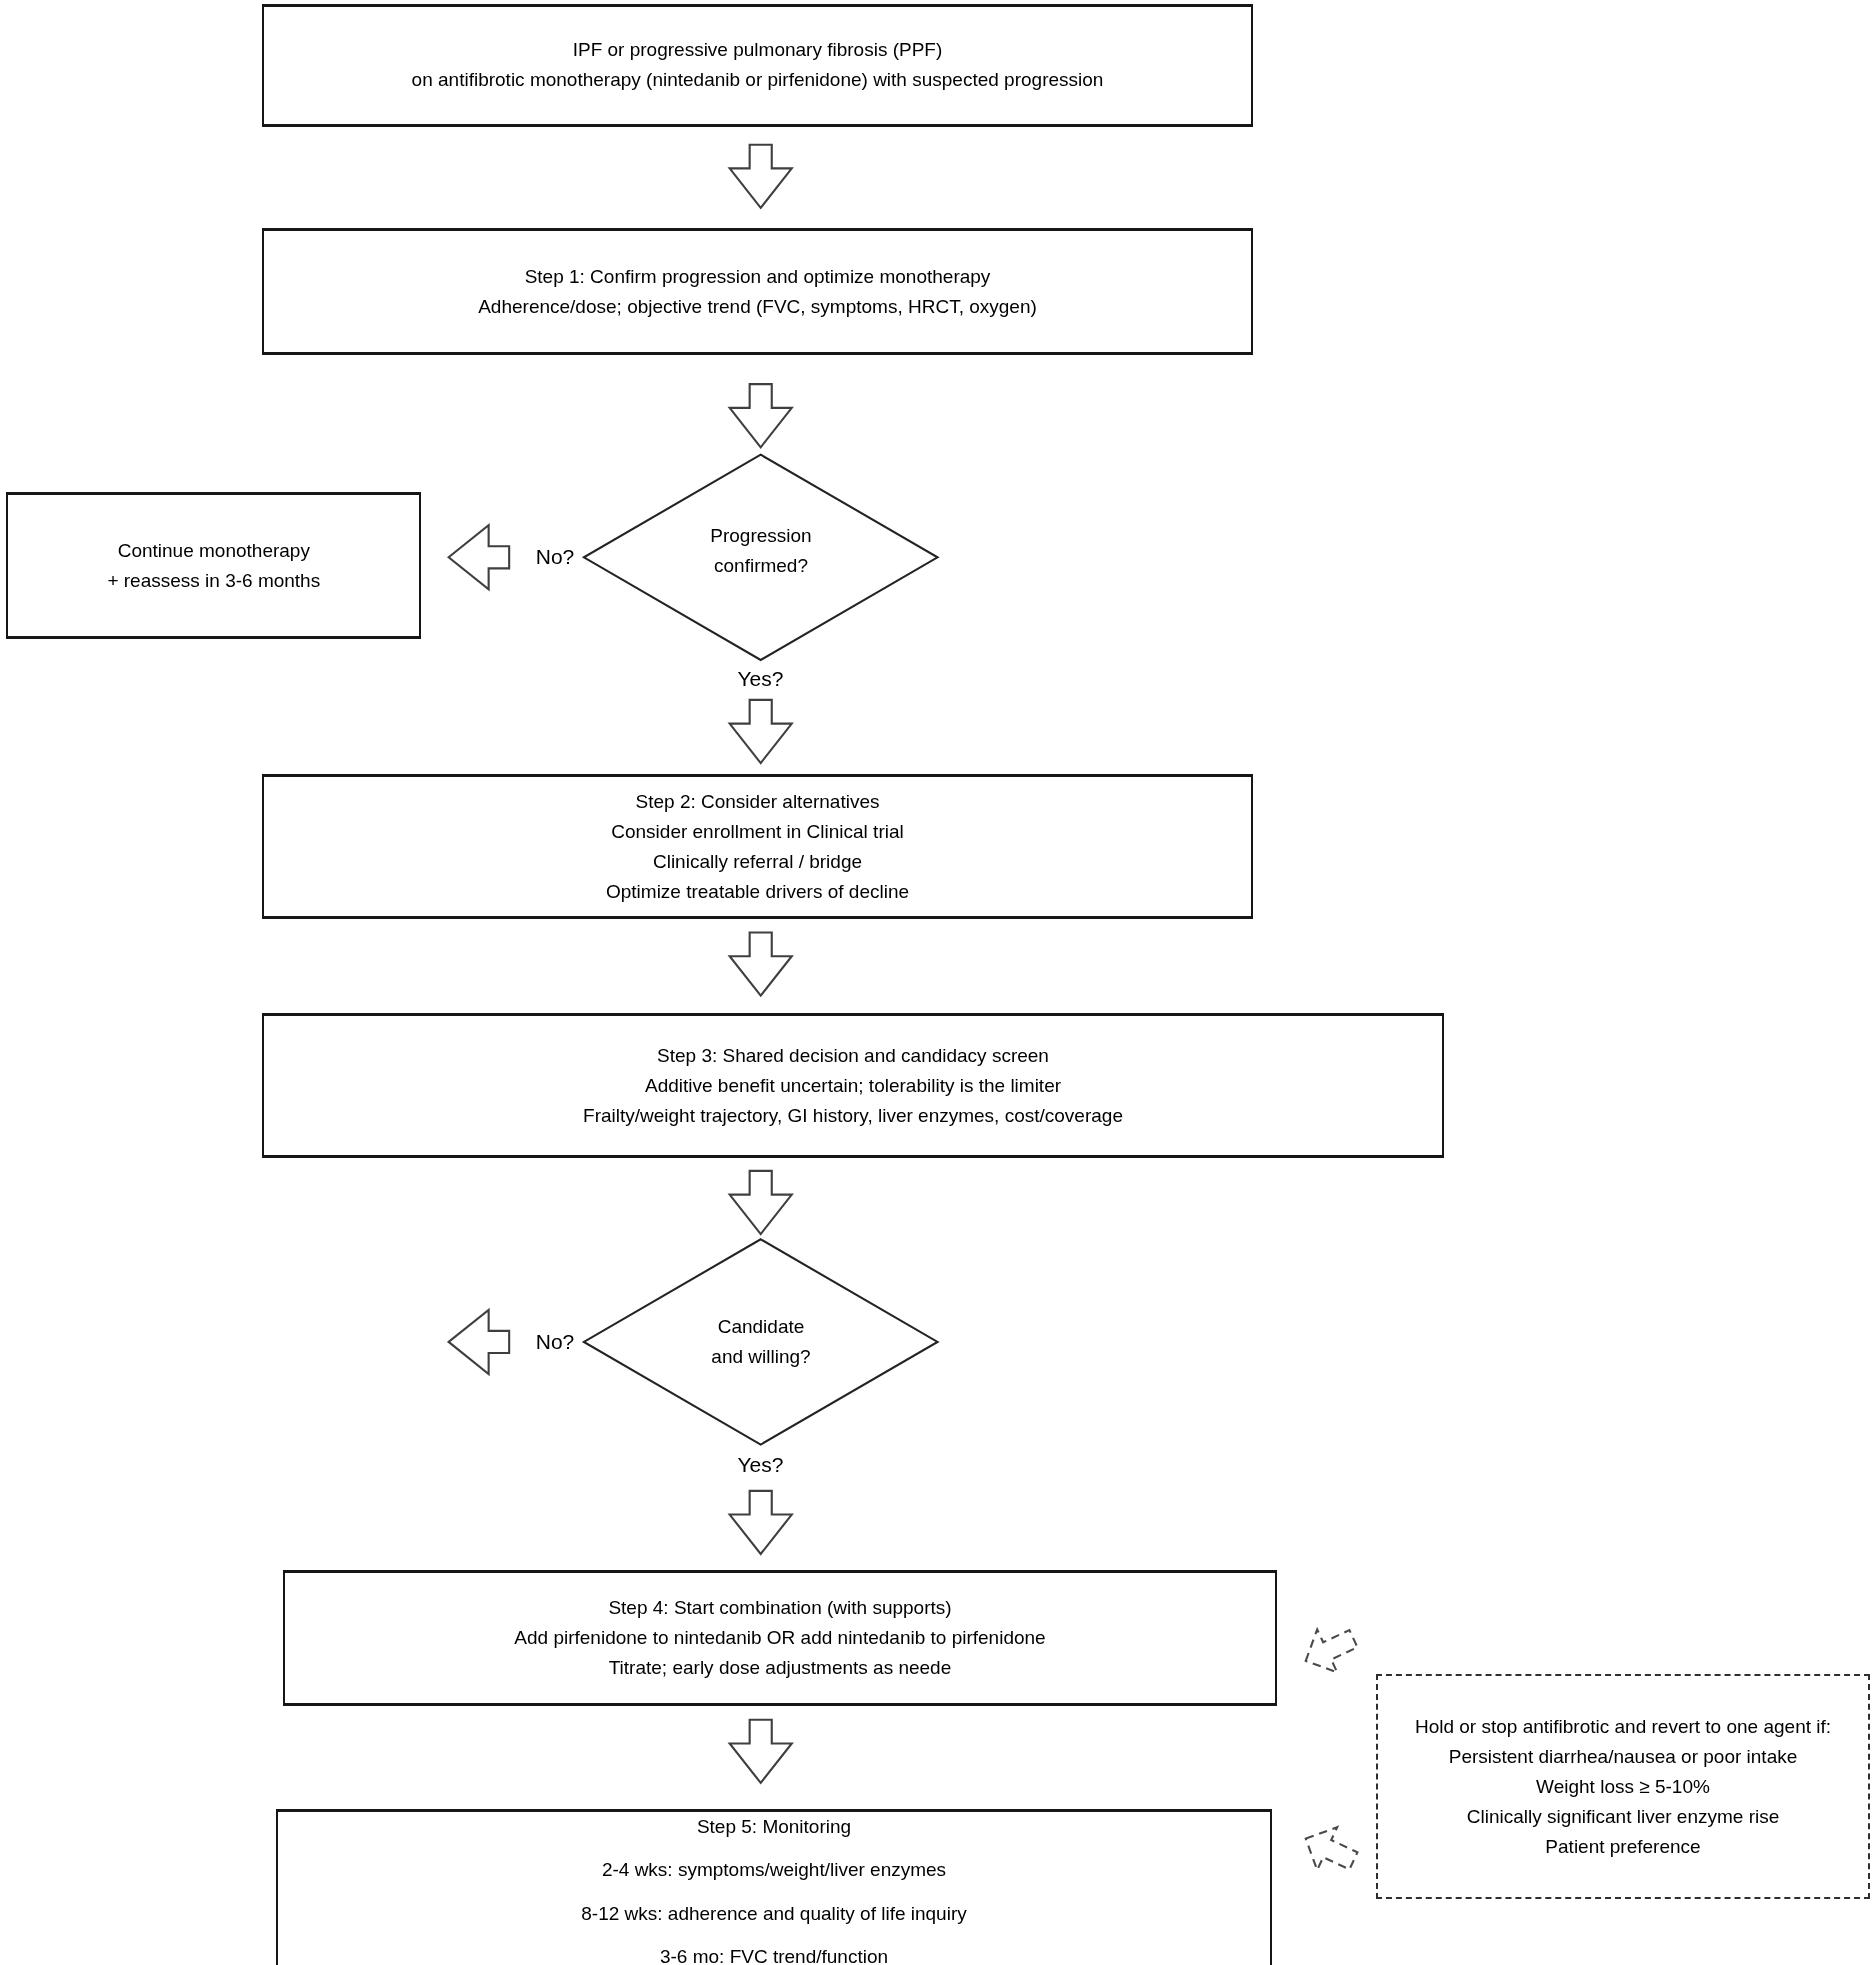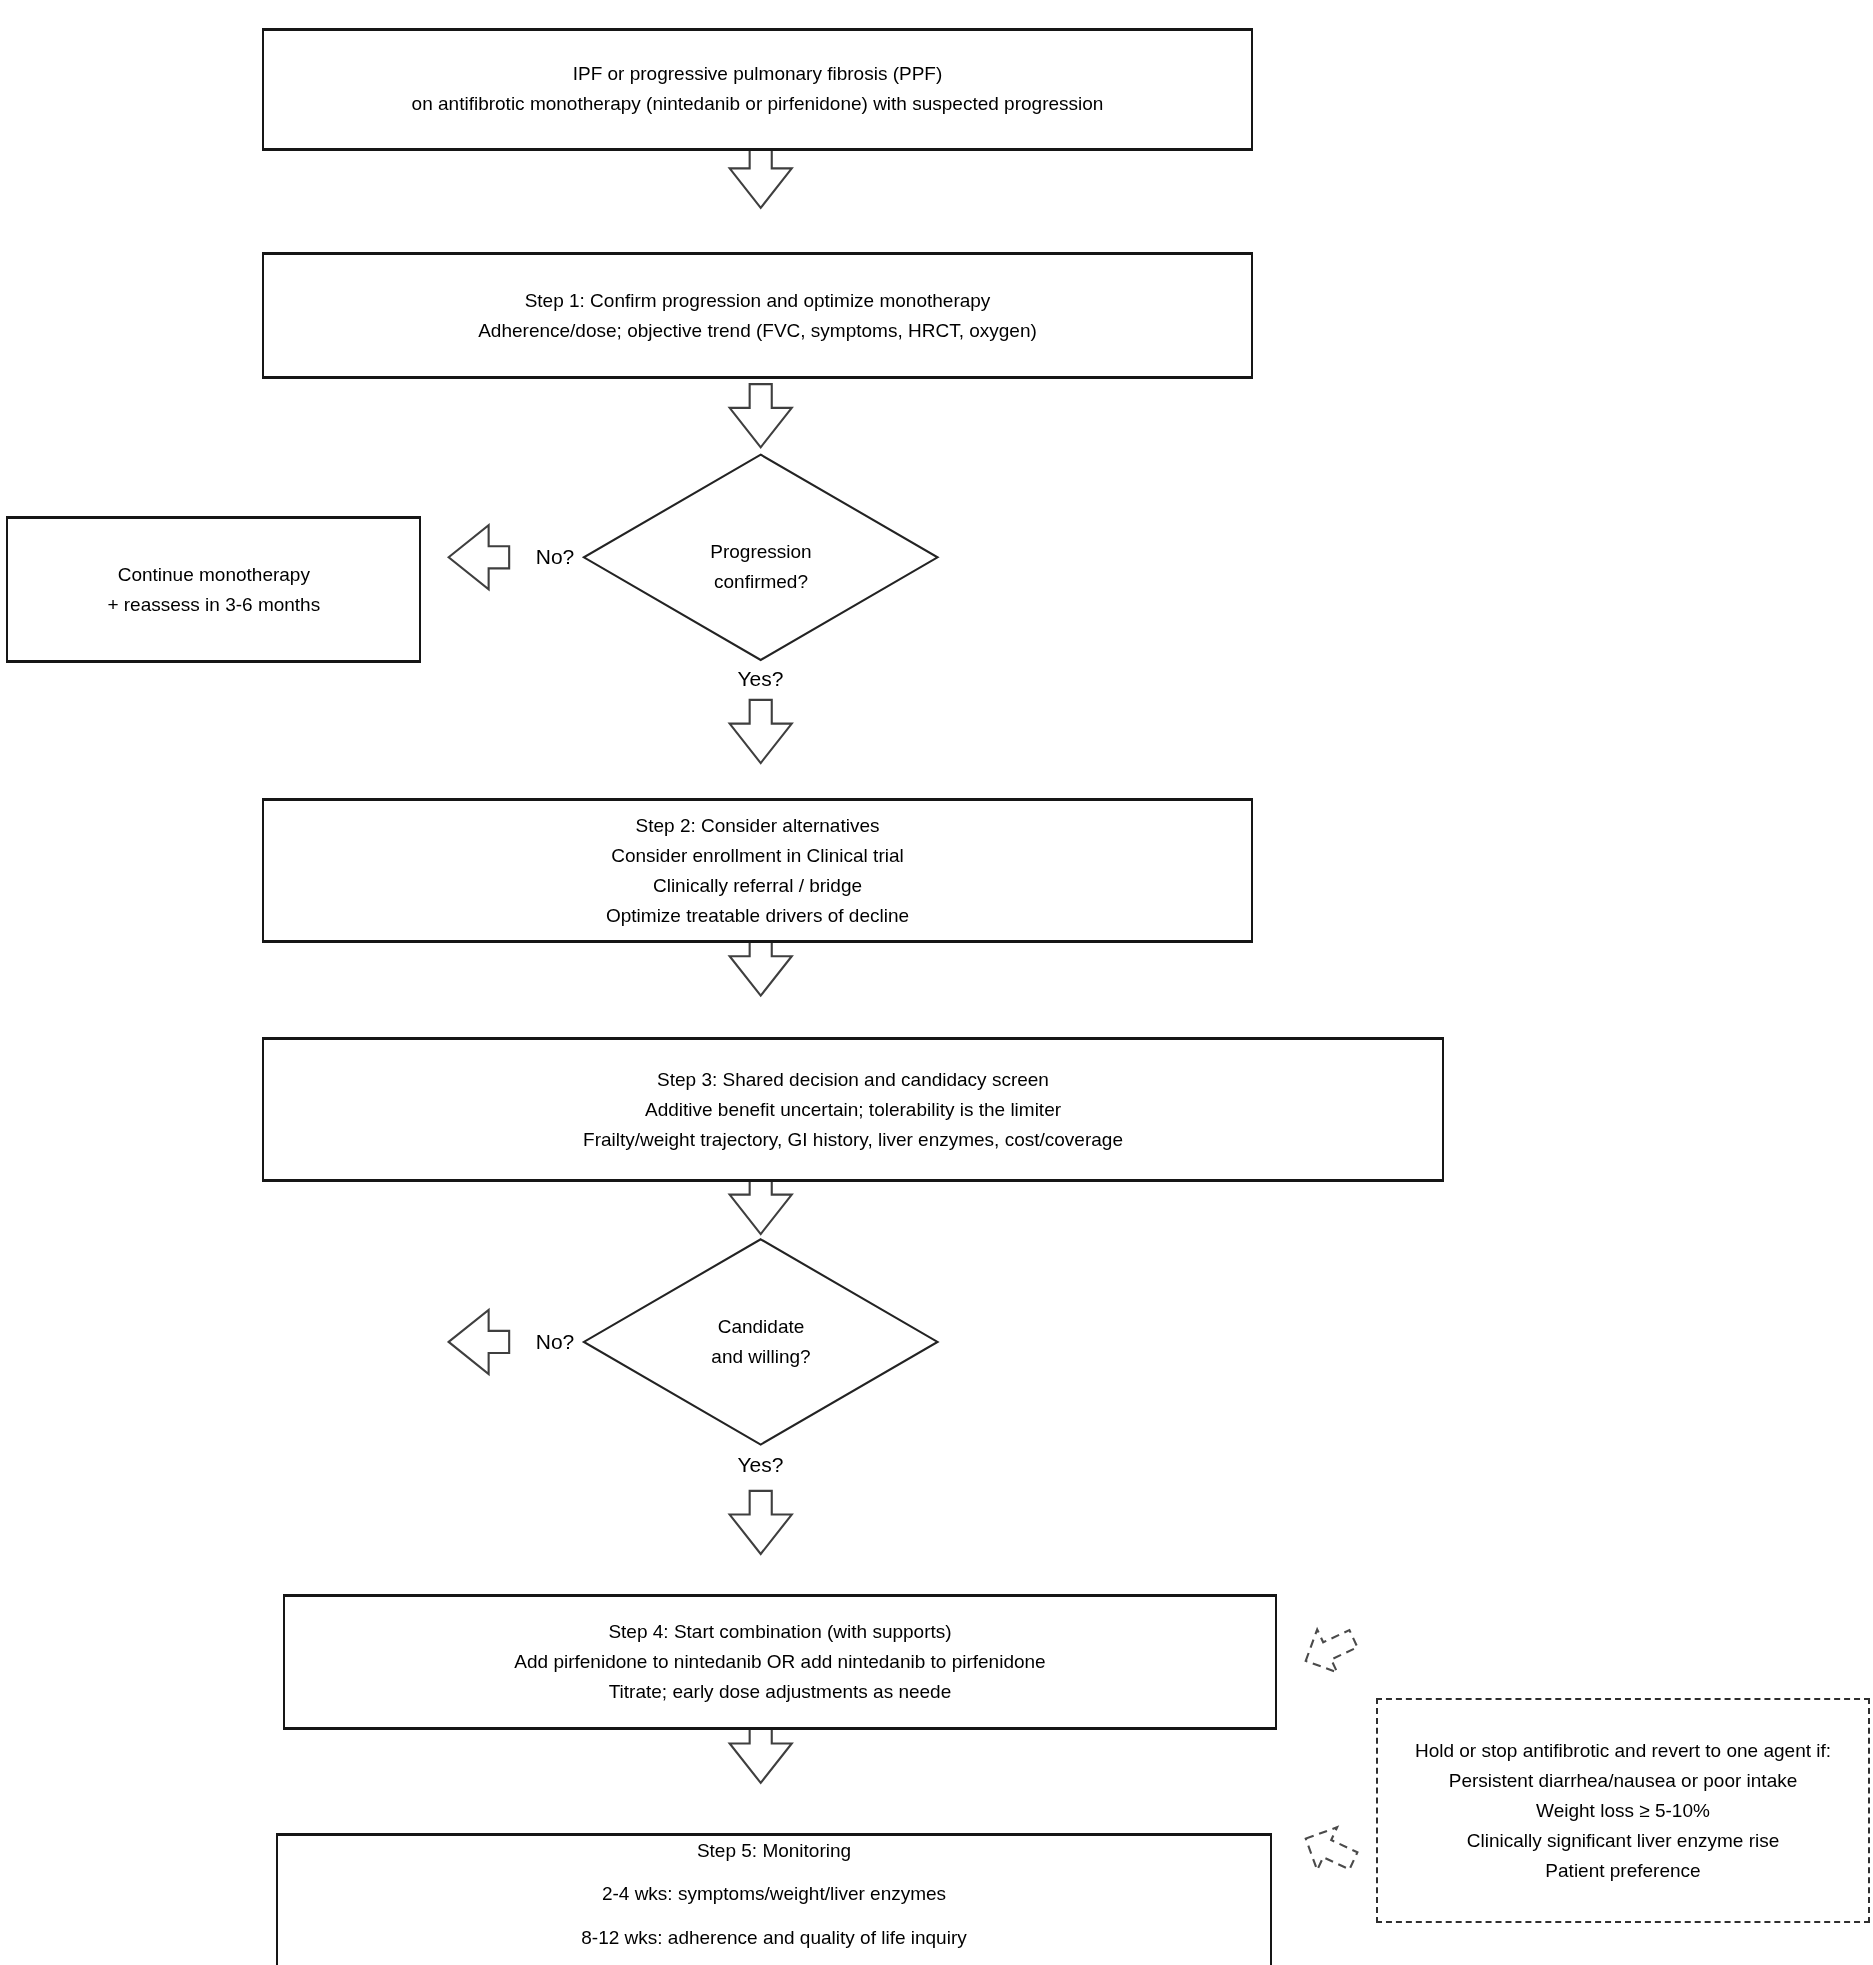--- a/index.html
+++ b/index.html
@@ -4,21 +4,21 @@
 <style>
   html, body { margin:0; padding:0; background:#ffffff; }
   #canvas {
     position:relative; width:1874px; height:1965px; background:#ffffff;
     font-family:"Liberation Sans","DejaVu Sans",sans-serif; color:#000;
   }
   #canvas * { box-sizing:border-box; }
   .node {
     position:absolute; display:flex; flex-direction:column;
     justify-content:center; align-items:center; text-align:center;
-    font-size:19px; line-height:30px; background:#ffffff;margin-top:24px;
+    font-size:19px; line-height:30px; background:#ffffff;
   }
   .solid {
     border:2.1px solid #161616; border-top-width:3.2px; border-bottom-width:3.7px;
   }
   .dashedbox { border:2.6px dashed #2e2e2e; padding:0 12.6px; }
   .diamond-text {
     position:absolute; display:flex; flex-direction:column;
     justify-content:center; align-items:center; text-align:center;
     font-size:19px; line-height:30px; background:transparent;
   }
@@ -58,21 +58,21 @@
   <div class="node solid" style="left:262px; top:3.7px; width:991px; height:123px;">
       <div>IPF or progressive pulmonary fibrosis (PPF)</div>
       <div>on antifibrotic monotherapy (nintedanib or pirfenidone) with suspected progression</div>
     </div>
 
   <div class="node solid" style="left:262px; top:228px; width:991px; height:127px;">
       <div>Step 1: Confirm progression and optimize monotherapy</div>
       <div>Adherence/dose; objective trend (FVC, symptoms, HRCT, oxygen)</div>
     </div>
 
-  <div class="diamond-text" style="left:603px; top:514px; width:316px; height:105px;">
+  <div class="diamond-text" style="left:603px; top:498px; width:316px; height:105px;">
       <div>Progression</div>
       <div>confirmed?</div>
     </div>
 
   <div class="node solid" style="left:6.3px; top:492px; width:415px; height:147px;">
       <div>Continue monotherapy</div>
       <div>+ reassess in 3-6 months</div>
     </div>
 
   <div class="label" style="left:518px; top:542px; width:74px;">No?</div>

